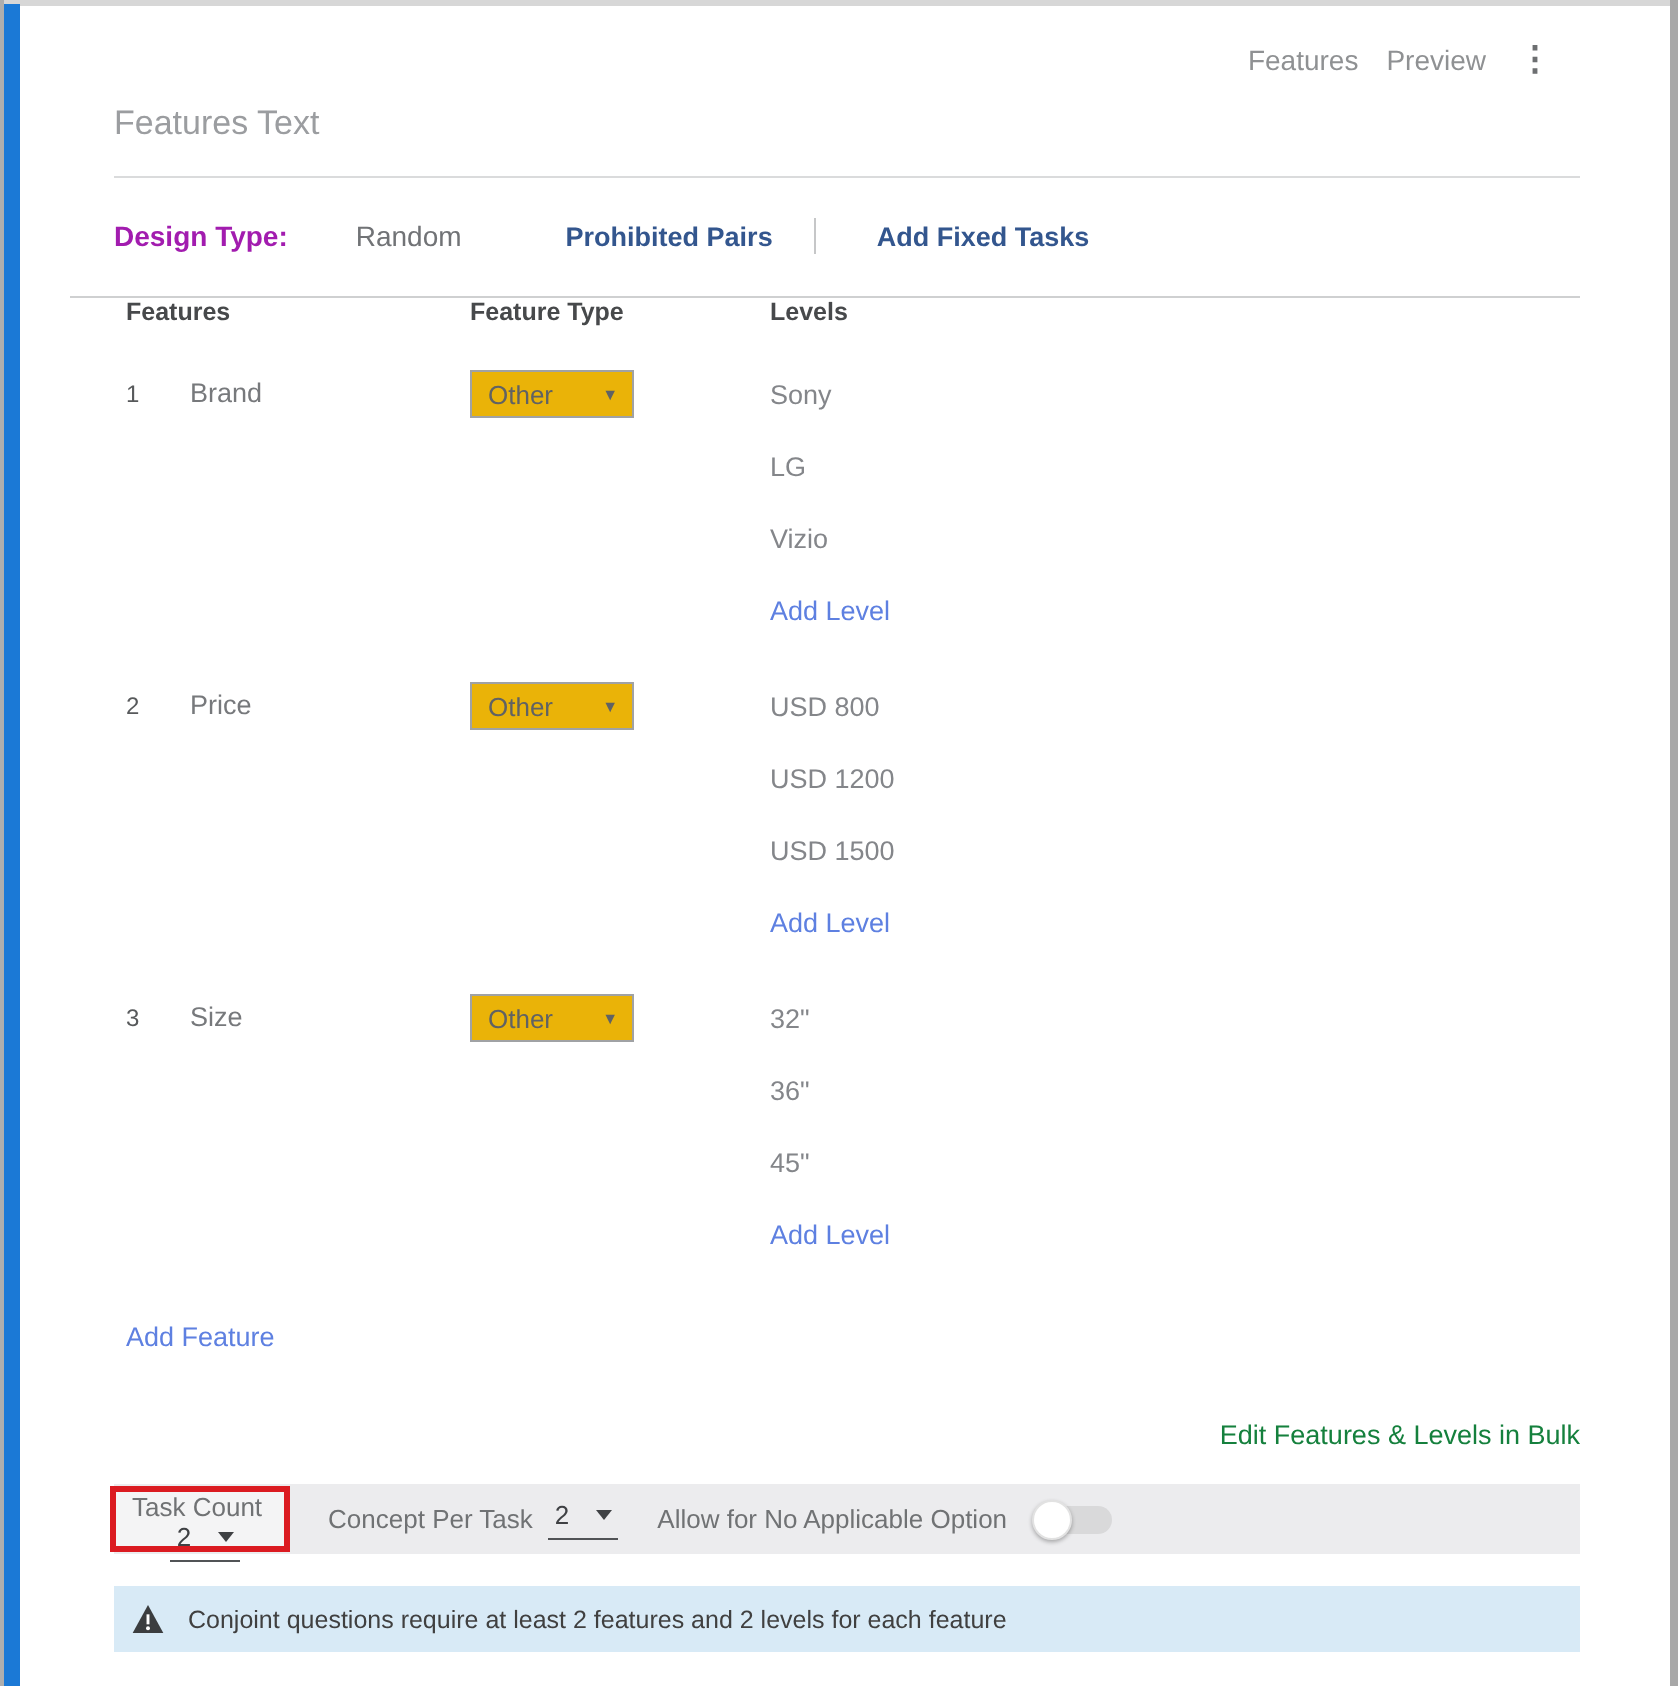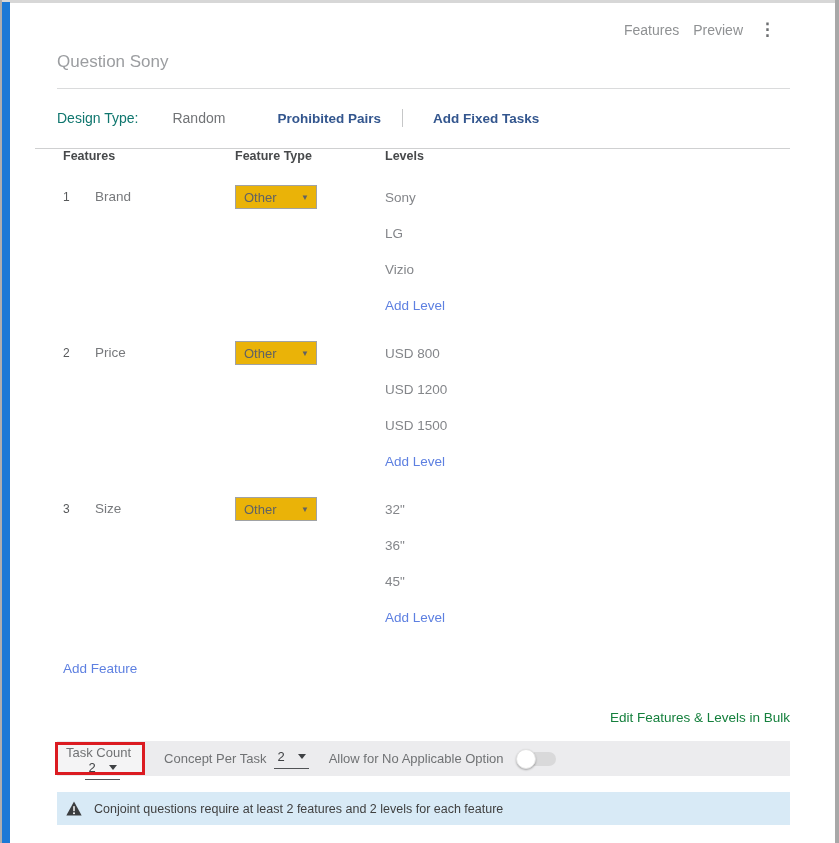--- a/index.html
+++ b/index.html
@@ -25,21 +25,21 @@
   .topbar .link { font-size:14px; color:#8f9193; cursor:pointer; }
   .more-dots { font-size:17px; font-weight:bold; color:#6d6f71; line-height:14px;
                margin-right:14px; margin-left:2px; cursor:pointer; letter-spacing:0; }
 
   
   .question-input { margin-top:14px; border-bottom:1px solid #dadbdc; padding-bottom:16px; }
   .question-input .placeholder { font-size:17px; color:#9b9da0; }
 
   
   .design-row { display:flex; align-items:center; margin-top:20px; font-size:14px; }
-  .design-label { color:#0f766e; }
+  .design-label { color:#a21caf;font-weight:bold; }
   .design-value { color:#717376; margin-left:34px; }
   .navlink { color:#33568e; font-weight:bold; font-size:13.5px; cursor:pointer; }
   .pp { margin-left:52px; }
   .vdiv { width:1px; height:18px; background:#c6c7c8; margin:0 30px 0 21px; }
 
   .separator { border:none; border-top:1px solid #cfd0d1; margin:21px 0 0 -22px; }
 
   
   .features-table { }
   .t-head, .t-row { display:grid; grid-template-columns:178px 150px 1fr; }
@@ -104,21 +104,21 @@
 
 <div class="content">
 
   <div class="topbar">
     <span class="link">Features</span>
     <span class="link">Preview</span>
     <span class="more-dots">⋮</span>
   </div>
 
   <div class="question-input">
-    <span class="placeholder">Question Sony</span>
+    <span class="placeholder">Features Text</span>
   </div>
 
   <div class="design-row">
     <span class="design-label">Design Type:</span>
     <span class="design-value">Random</span>
     <span class="navlink pp">Prohibited Pairs</span>
     <span class="vdiv"></span>
     <span class="navlink">Add Fixed Tasks</span>
   </div>
 

